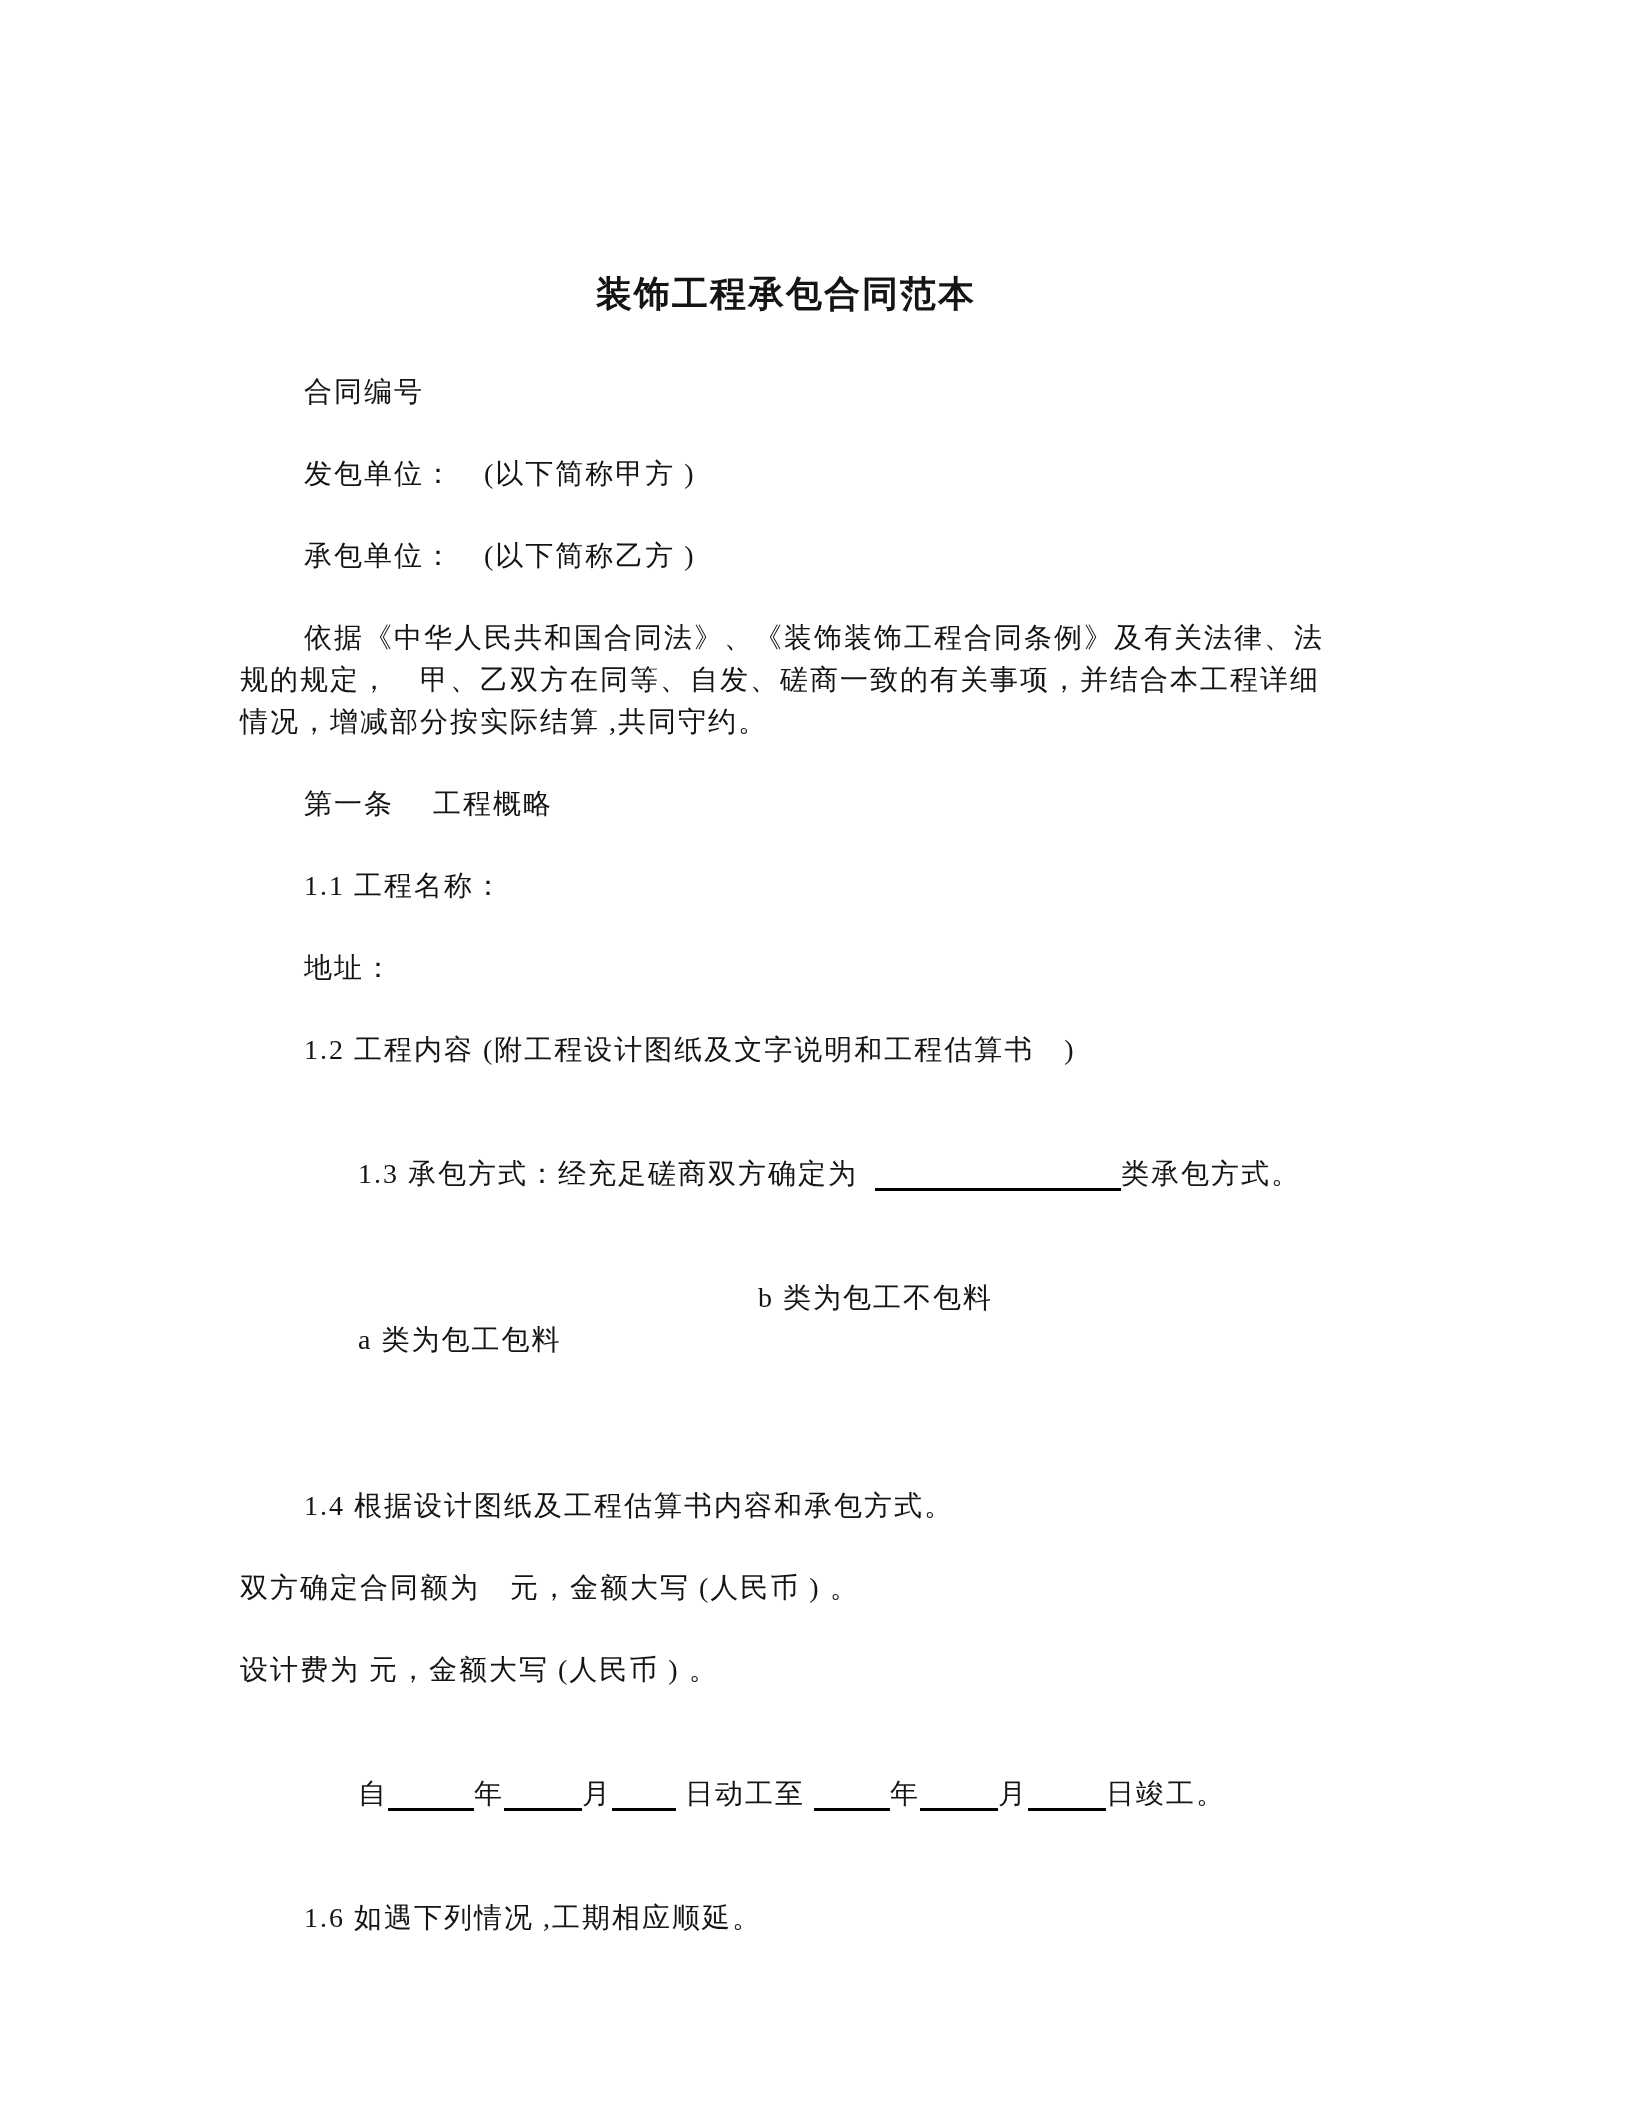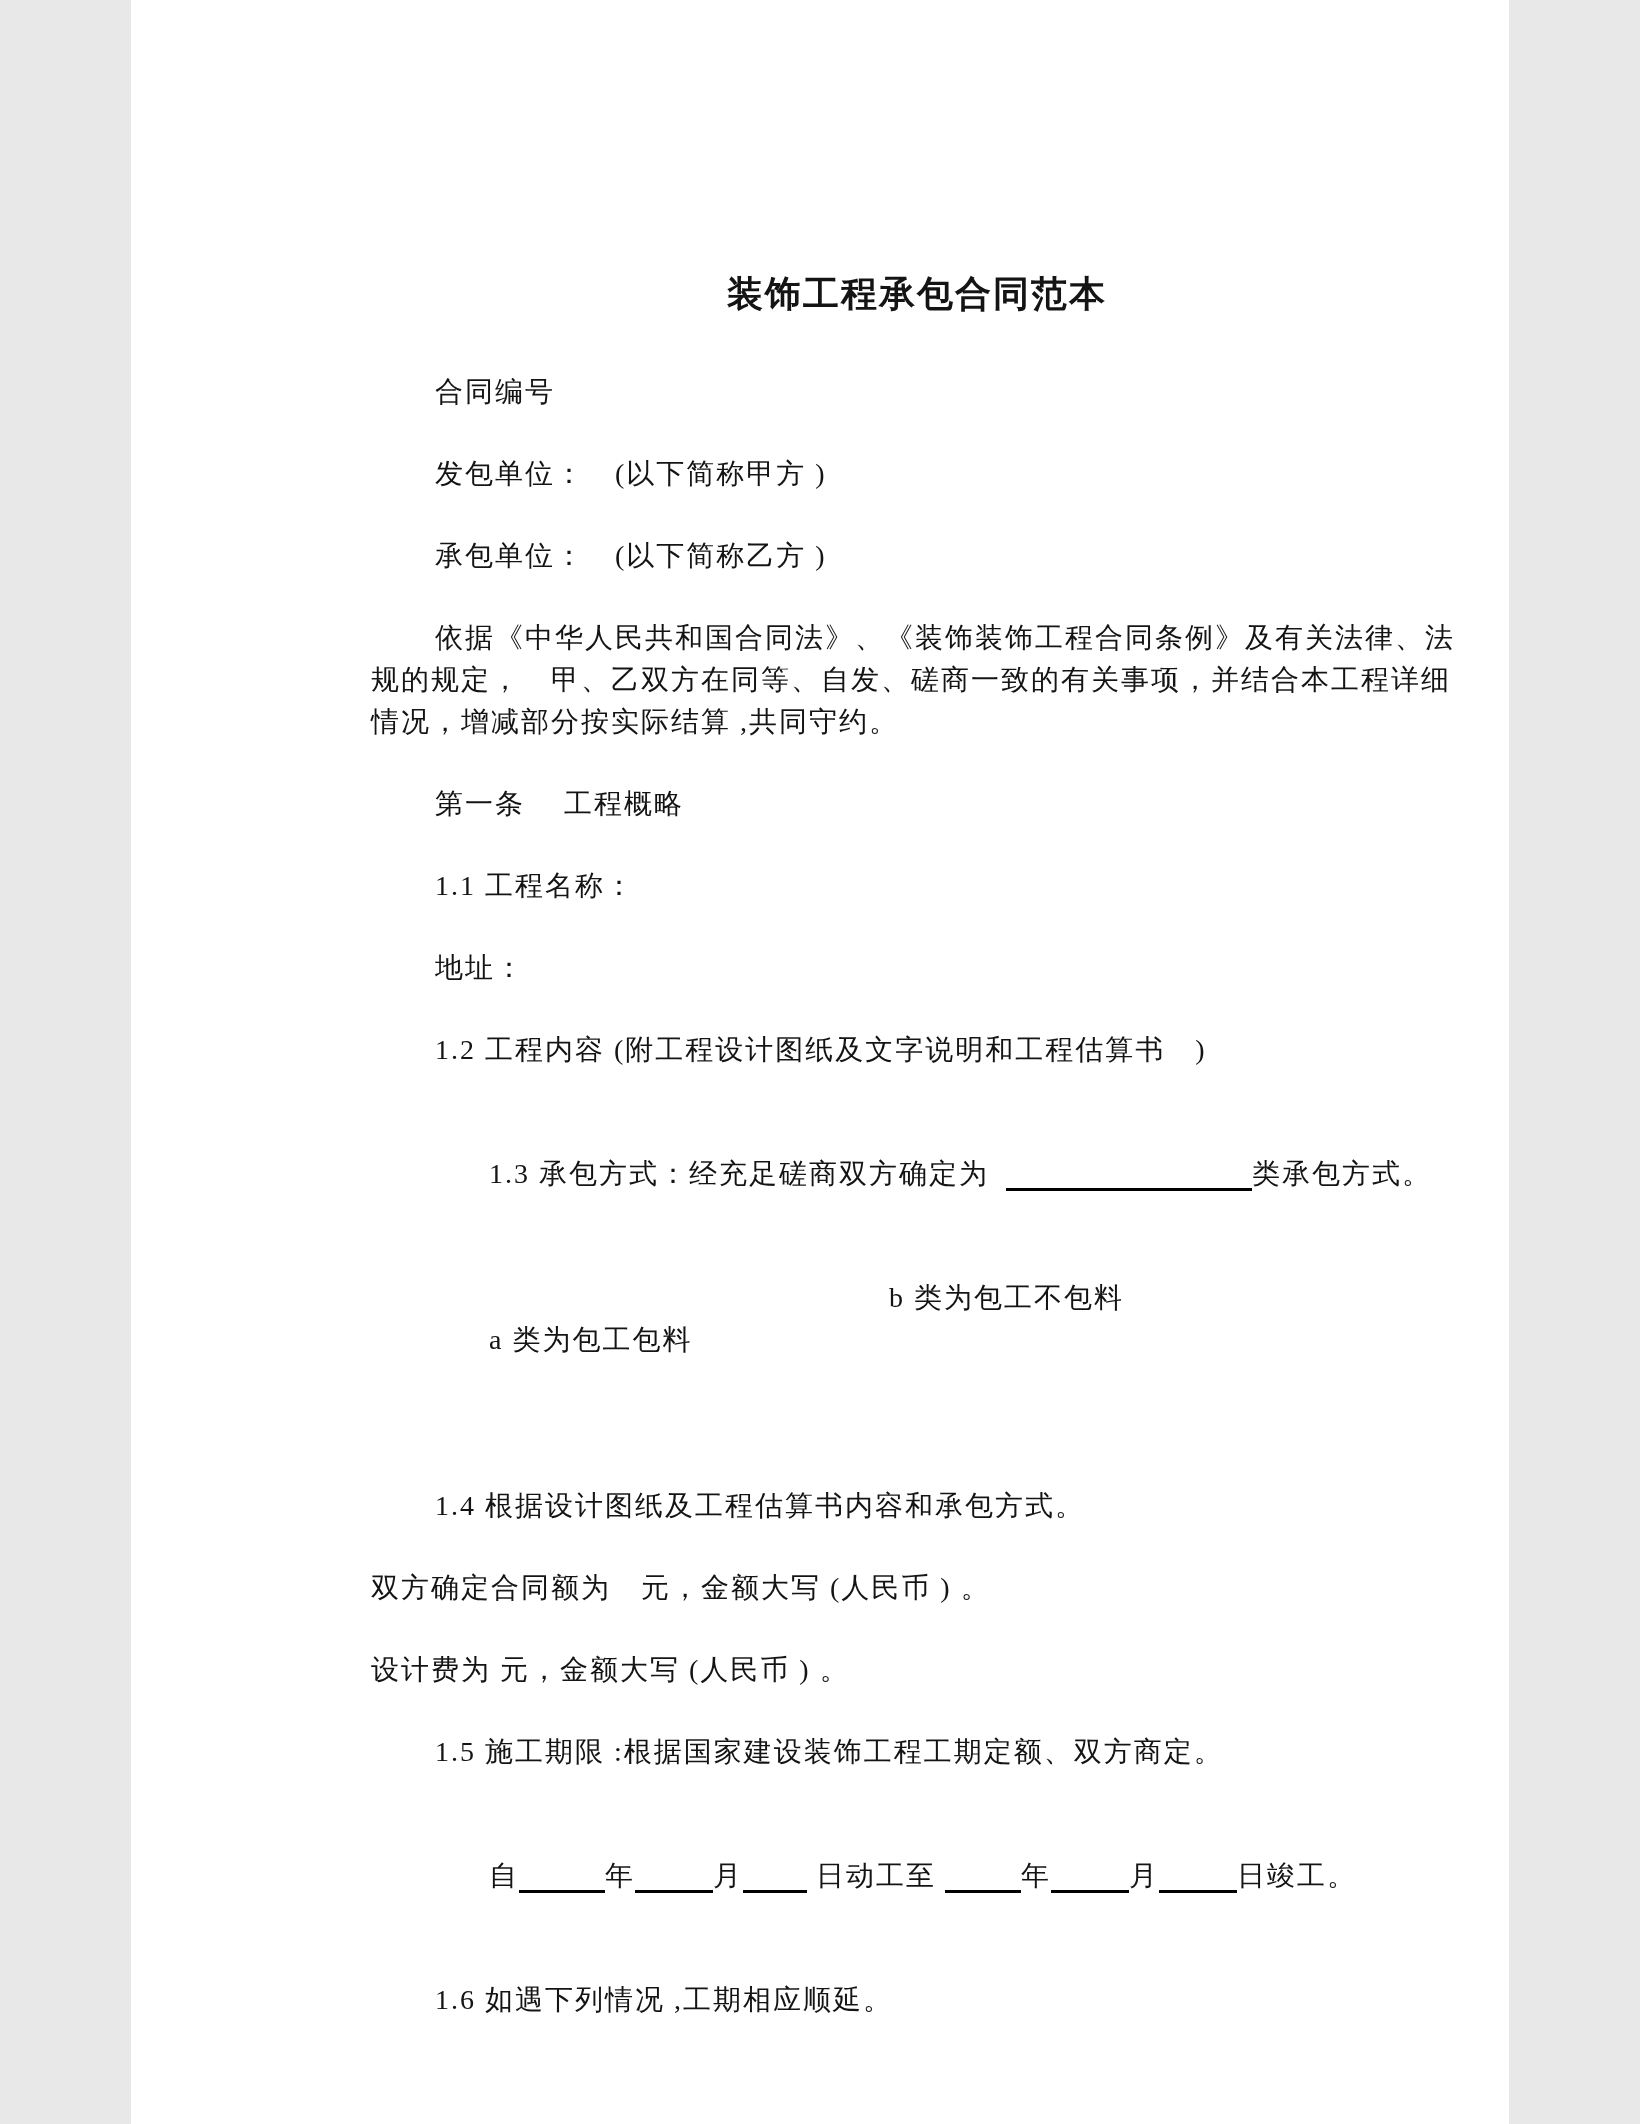--- a/index.html
+++ b/index.html
@@ -1,18 +1,18 @@
 <!DOCTYPE html>
 <html><head>
 <meta charset="utf-8">
 <style>
   html, body { margin: 0; padding: 0; background: #e8e8e8; }
   .page {
     position: relative;
-    width: 1378px;
+    width: 1640px;
     height: 2124px;
     background: #ffffff;
     margin: 0 auto;
     overflow: hidden;
     font-family: "Liberation Serif", "DejaVu Serif", serif;
     color: #141414;
   }
   .doc {
     position: absolute;
     left: 240px;
@@ -90,21 +90,20 @@
       <span>a 类为包工包料</span>
       <span class="option-b">b 类为包工不包料</span>
     </div>
 
     <div class="line ind">1.4 根据设计图纸及工程估算书内容和承包方式。</div>
 
     <div class="line">双方确定合同额为　元，金额大写 (人民币 ) 。</div>
 
     <div class="line">设计费为 元，金额大写 (人民币 ) 。</div>
 
-    <div class="line ind">1.5 施工期限 :根据国家建设装饰工程工期定额、双方商定。</div>
 
     <div class="line ind">
       <span>自</span><span class="blank bw1"></span><span>年</span><span class="blank bw2"></span><span>月</span><span class="blank bw3"></span><span> 日动工至 </span><span class="blank bw4"></span><span>年</span><span class="blank bw5"></span><span>月</span><span class="blank bw6"></span><span>日竣工。</span>
     </div>
 
     <div class="line ind">1.6 如遇下列情况 ,工期相应顺延。</div>
 
   </div>
 </div>
 

